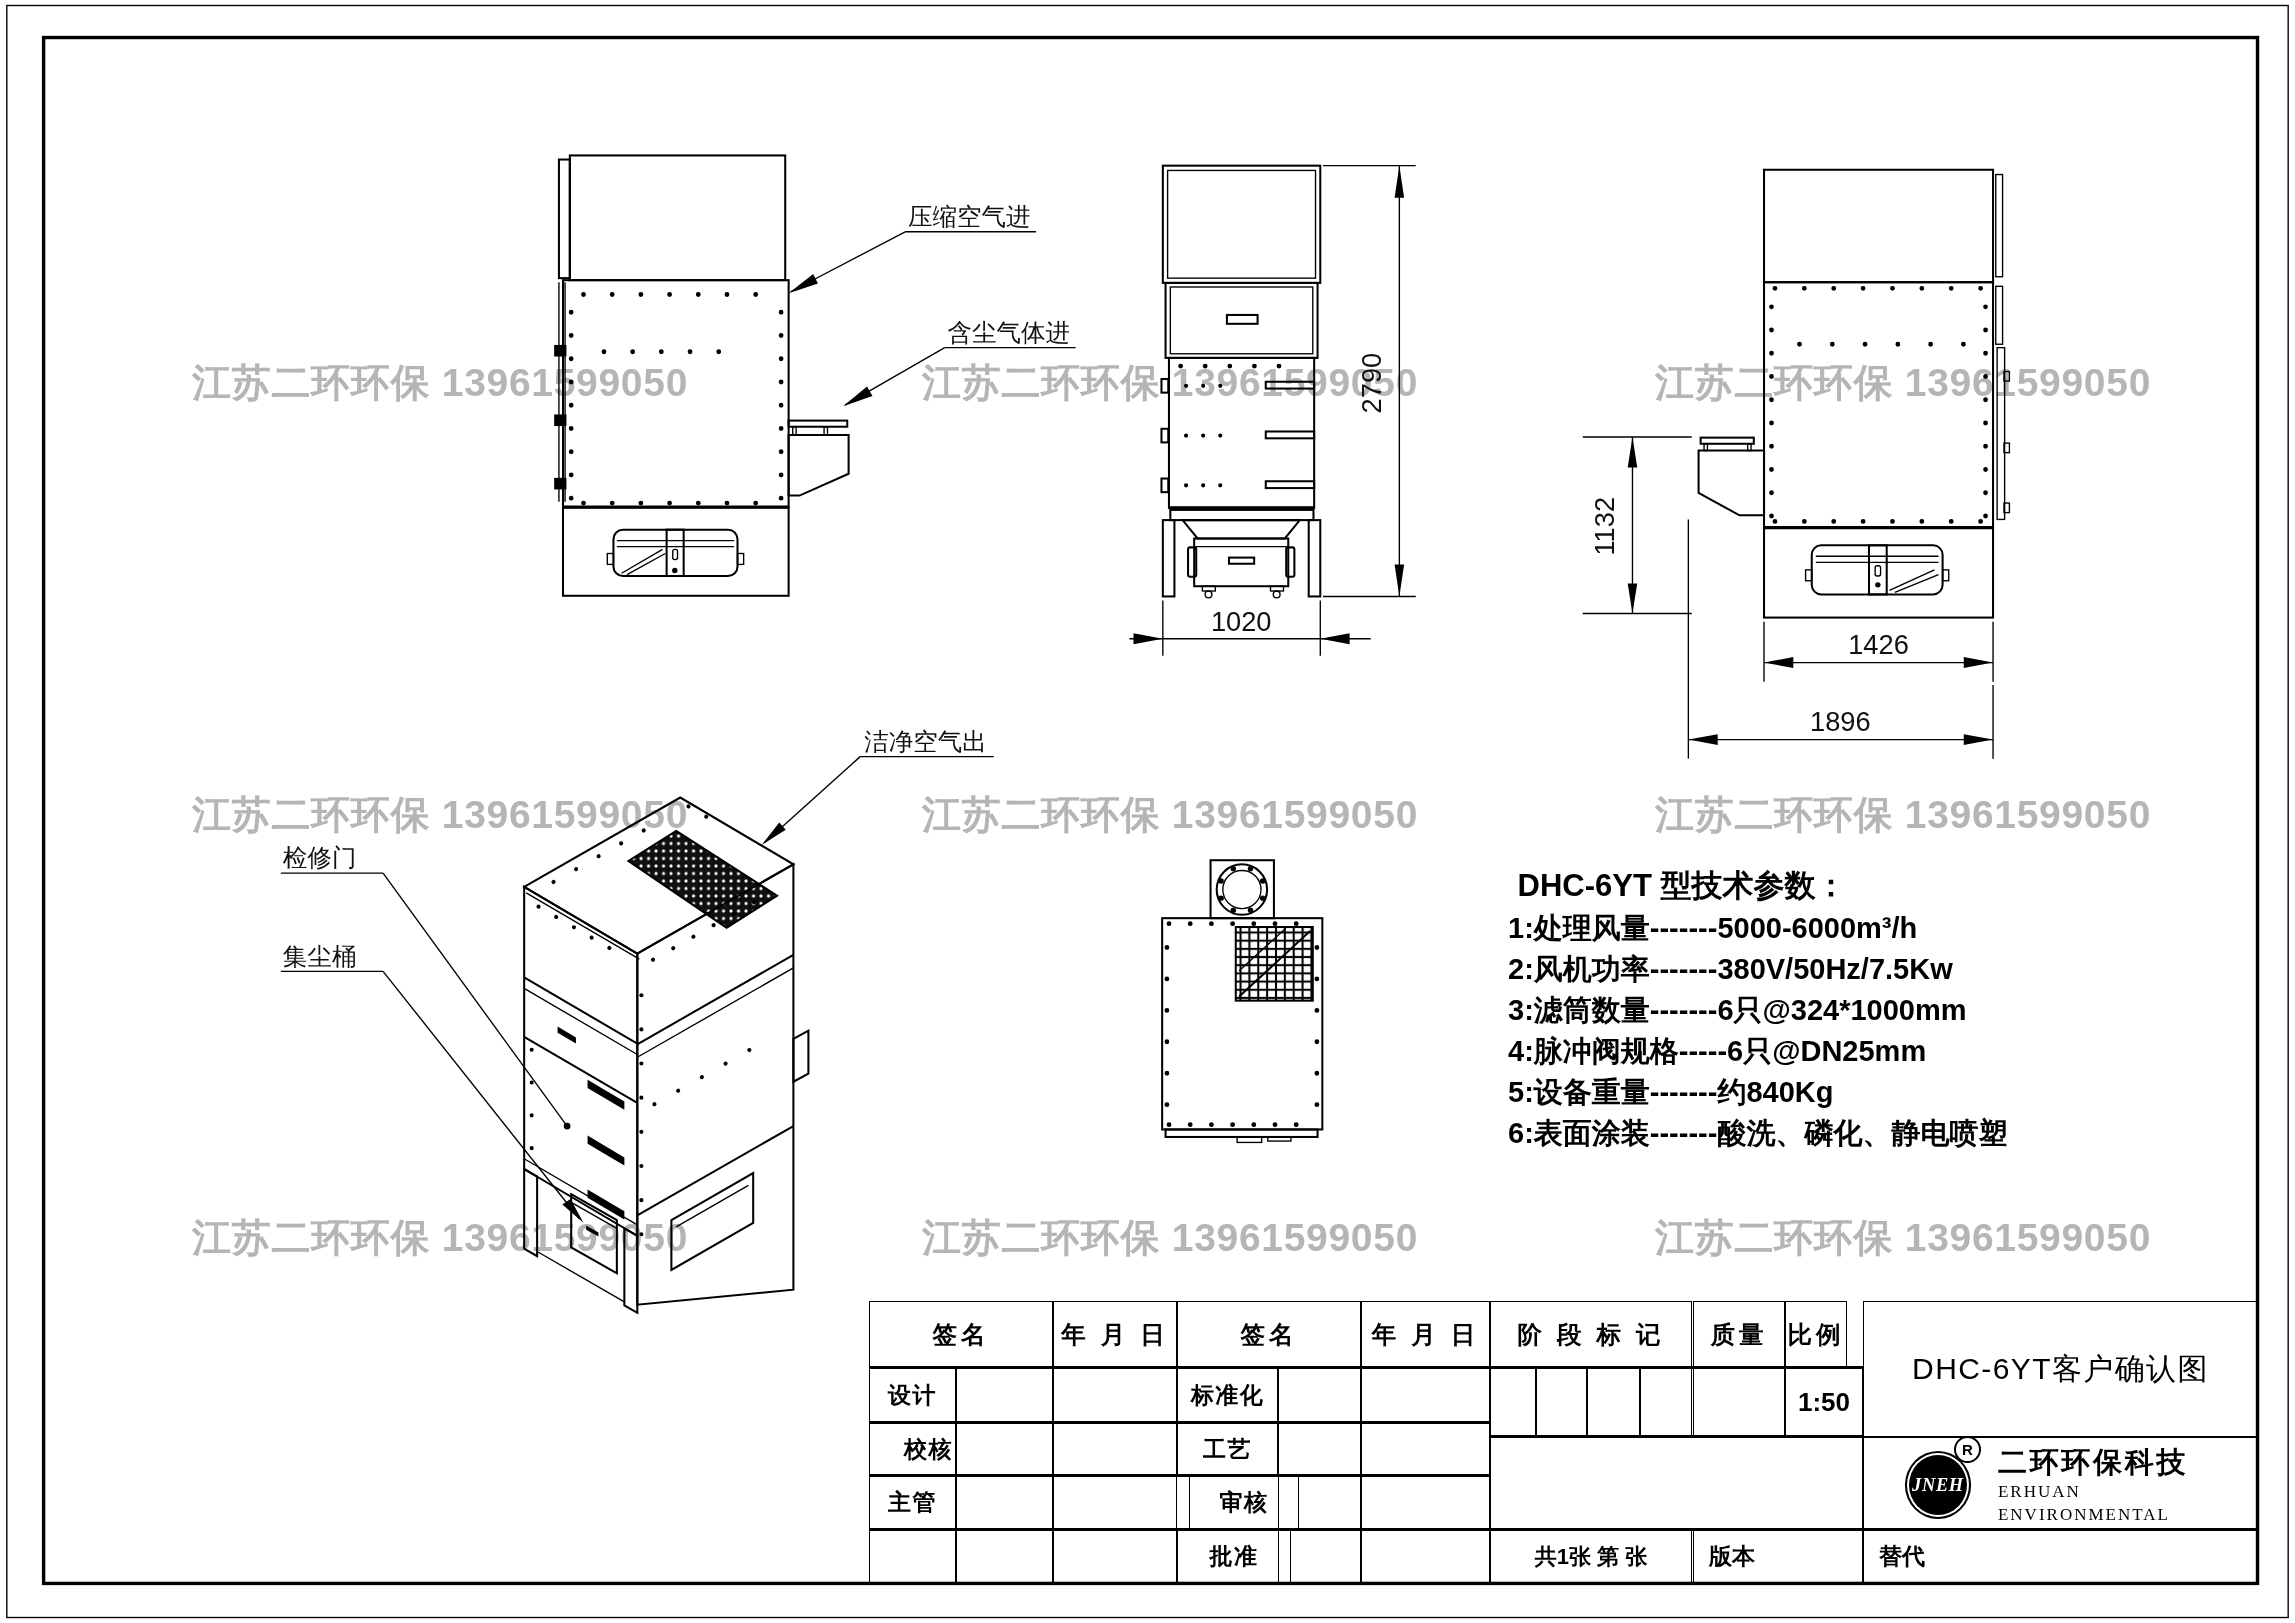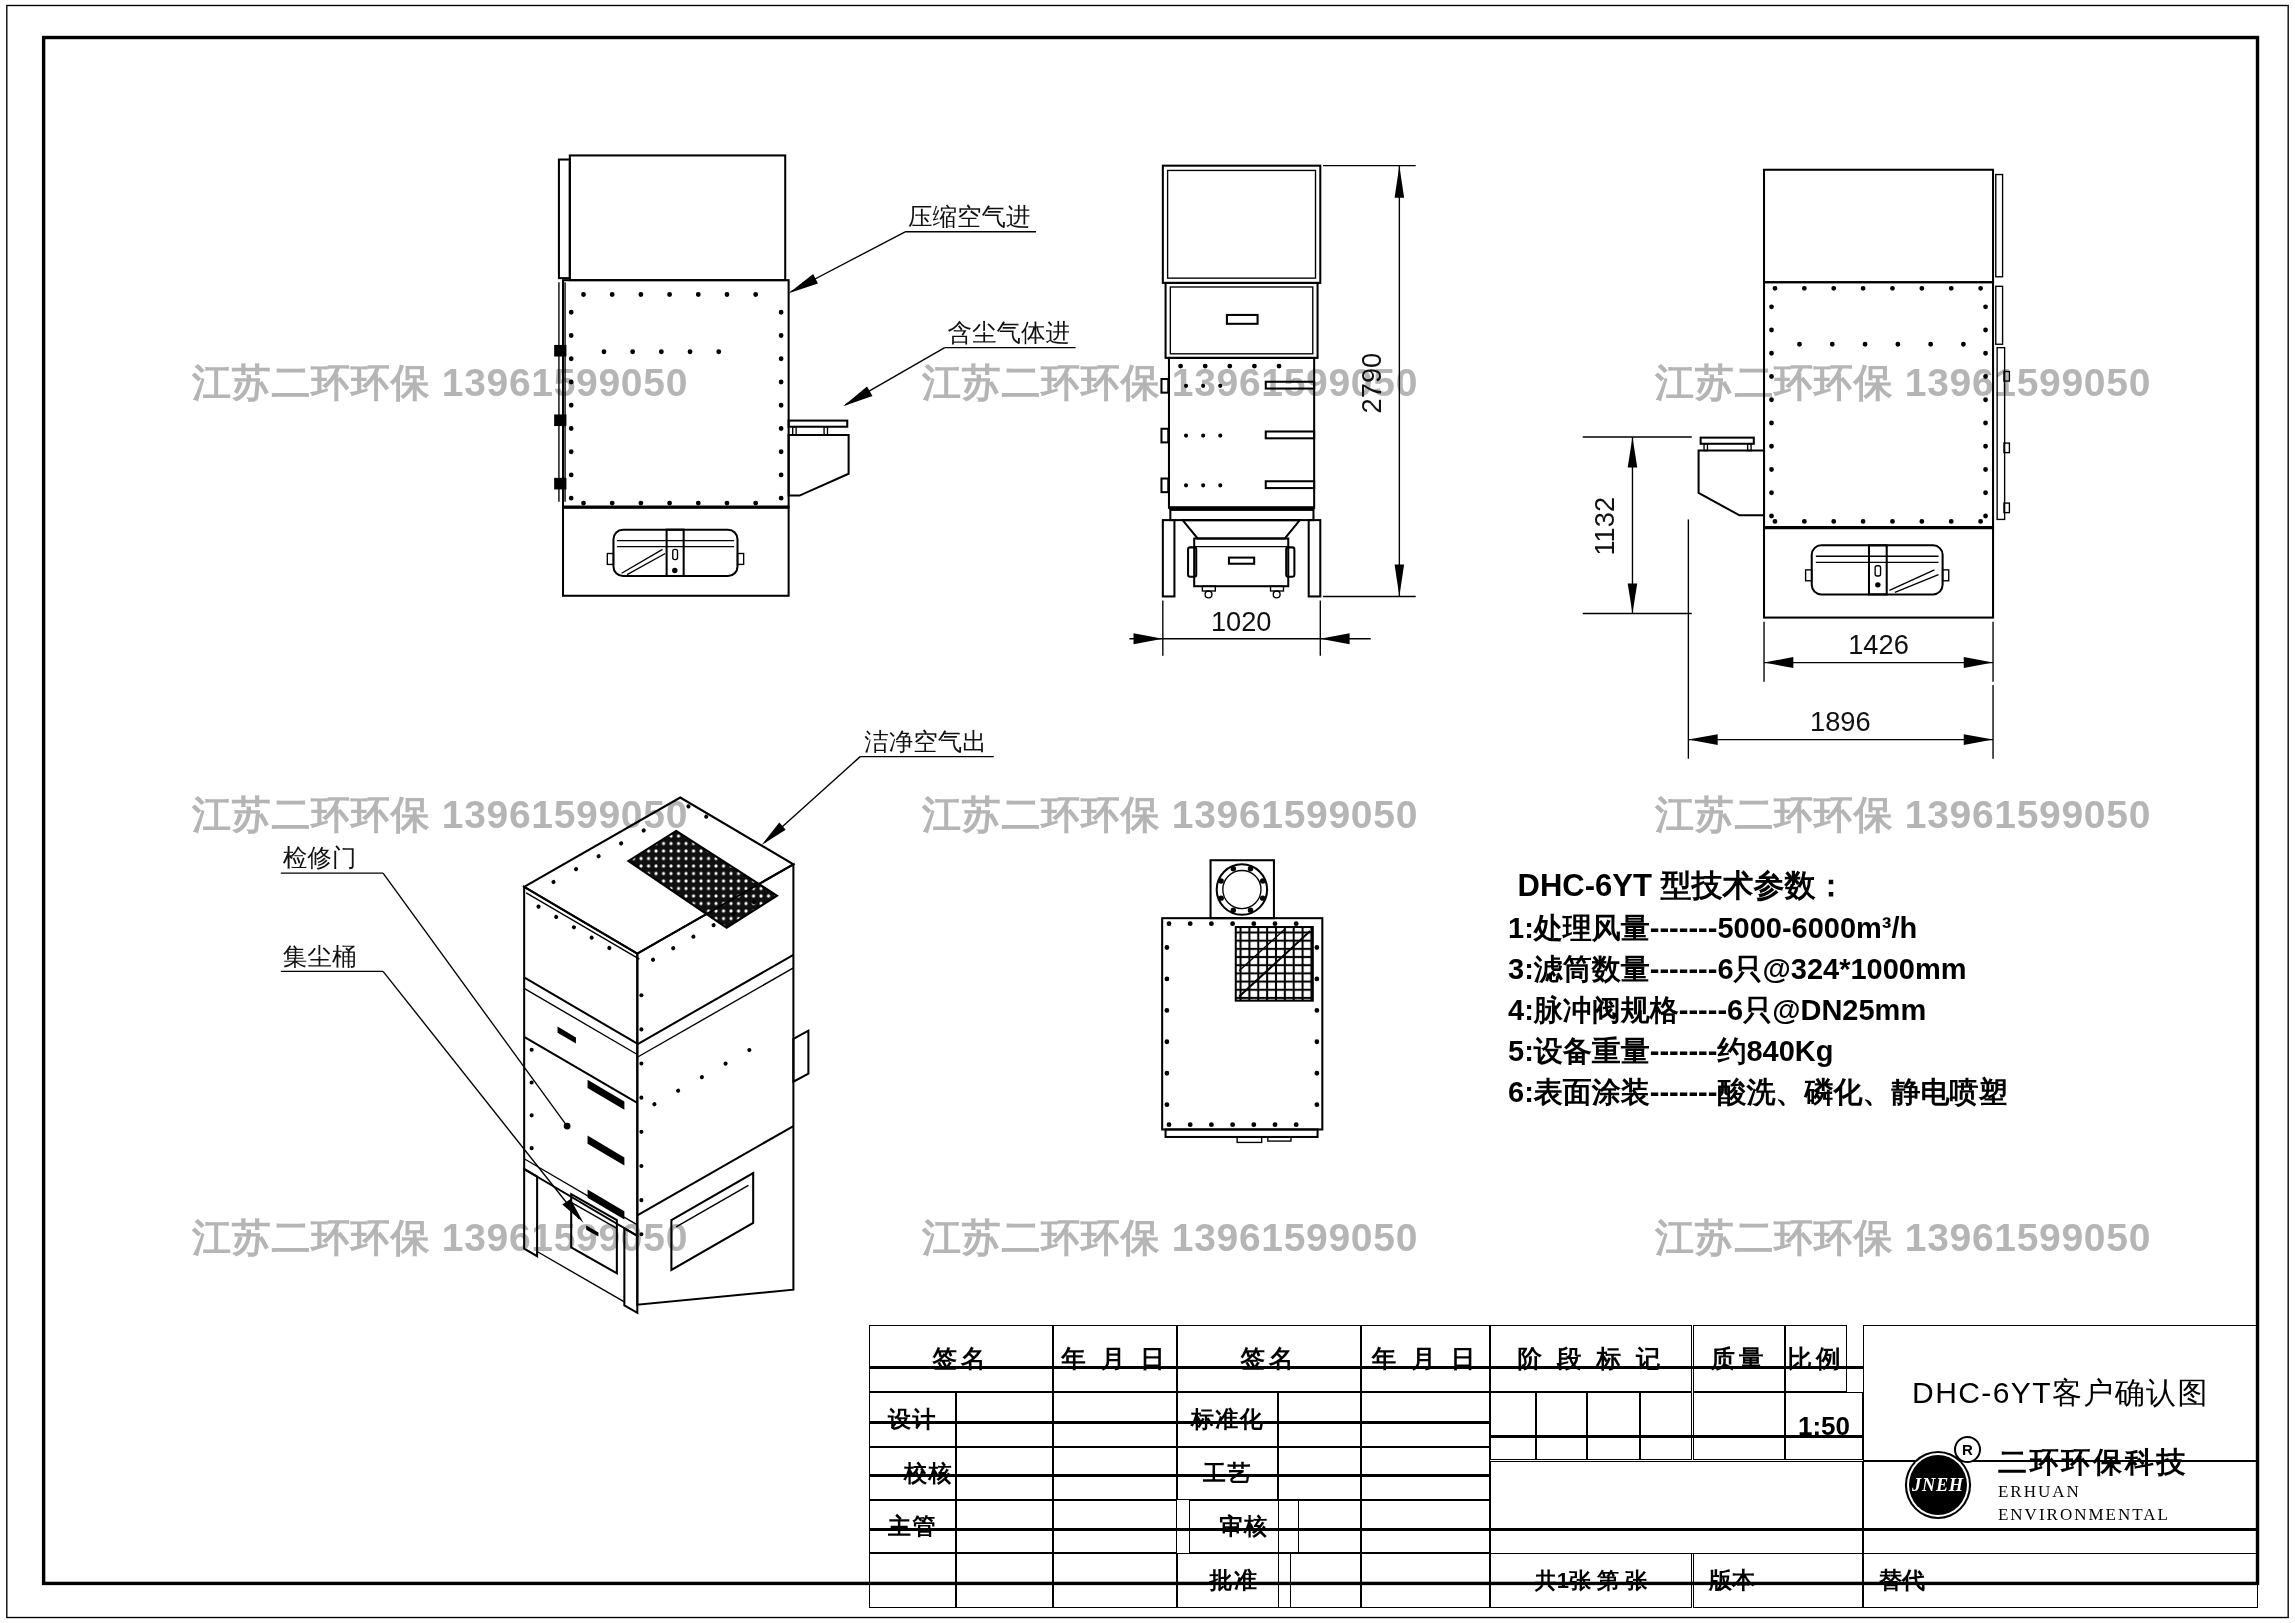--- a/index.html
+++ b/index.html
@@ -14,21 +14,21 @@
   .fillb{fill:#000;stroke:none;}
   .dots{stroke:#000;fill:none;stroke-width:7;stroke-linecap:round;}
   .dots5{stroke:#000;fill:none;stroke-width:6;stroke-linecap:round;}
   text.cad{font-family:"Liberation Sans",sans-serif;font-size:36px;fill:#111;font-weight:400;}
   text.dim{font-family:"Liberation Sans",sans-serif;font-size:40px;fill:#111;font-weight:400;}
   .specs{position:absolute;left:1508px;top:864px;z-index:3;width:668px;}
   .specs .st{font-size:31px;font-weight:700;padding-left:9.5px;line-height:44px;white-space:nowrap;}
   .specs .si{font-size:29px;font-weight:700;line-height:41px;white-space:nowrap;}
   .tb{position:absolute;left:869px;top:1301px;width:1389px;height:283px;z-index:3;}
   .cell{position:absolute;box-sizing:border-box;border:1.4px solid #000;display:flex;
-        align-items:center;justify-content:center;font-weight:600;background:transparent;margin-top:24px;}
+        align-items:center;justify-content:center;font-weight:600;background:transparent;}
   .hline{position:absolute;background:#000;z-index:4;}
   .tb .hdr{font-size:24.5px;letter-spacing:4.1px;}
   .tb .role{font-size:23px;letter-spacing:1.4px;}
   .tb .lft{justify-content:flex-start;padding-left:15px;font-family:Liberation Serif, serif;}
   .ttl{font-size:30px;font-weight:500;letter-spacing:1.4px;}
   .logo-wrap{position:absolute;box-sizing:border-box;display:flex;align-items:center;z-index:5;}
   .logo-mark{position:relative;width:60px;height:60px;border-radius:50%;background:#000;
              box-shadow:0 0 0 2px #fff,0 0 0 4.1px #000;display:flex;align-items:center;justify-content:center;}
   .logo-mark span{color:#ffffff;font-family:"Liberation Serif",serif;font-style:italic;
                   font-size:18.4px;font-weight:700;letter-spacing:0.7px;}
@@ -292,20 +292,21 @@
       <line x1="412" y1="1425" x2="562" y2="1425" class="thin"></line>
       <line x1="562" y1="1425" x2="850" y2="1788" class="thin"></line>
       <polygon points="856,1794 825,1767 837,1759" class="fillb"></polygon>
       <text class="cad" x="415" y="1415">集尘桶</text>
     </g>
   </svg>
 
   <div class="specs">
     <div class="st">DHC-6YT 型技术参数：</div>
     <div class="si">1:处理风量-------5000-6000m³/h</div>
+    <div class="si">2:风机功率-------380V/50Hz/7.5Kw</div>
     <div class="si">3:滤筒数量-------6只@324*1000mm</div>
     <div class="si">4:脉冲阀规格-----6只@DN25mm</div>
     <div class="si">5:设备重量-------约840Kg</div>
     <div class="si">6:表面涂装-------酸洗、磷化、静电喷塑</div>
   </div>
 
   <div class="tb">
 
     <div class="cell hdr" style="left:0;top:0;width:184px;height:67px;">签名</div>
     <div class="cell hdr" style="left:184px;top:0;width:124px;height:67px;">年 月 日</div>

